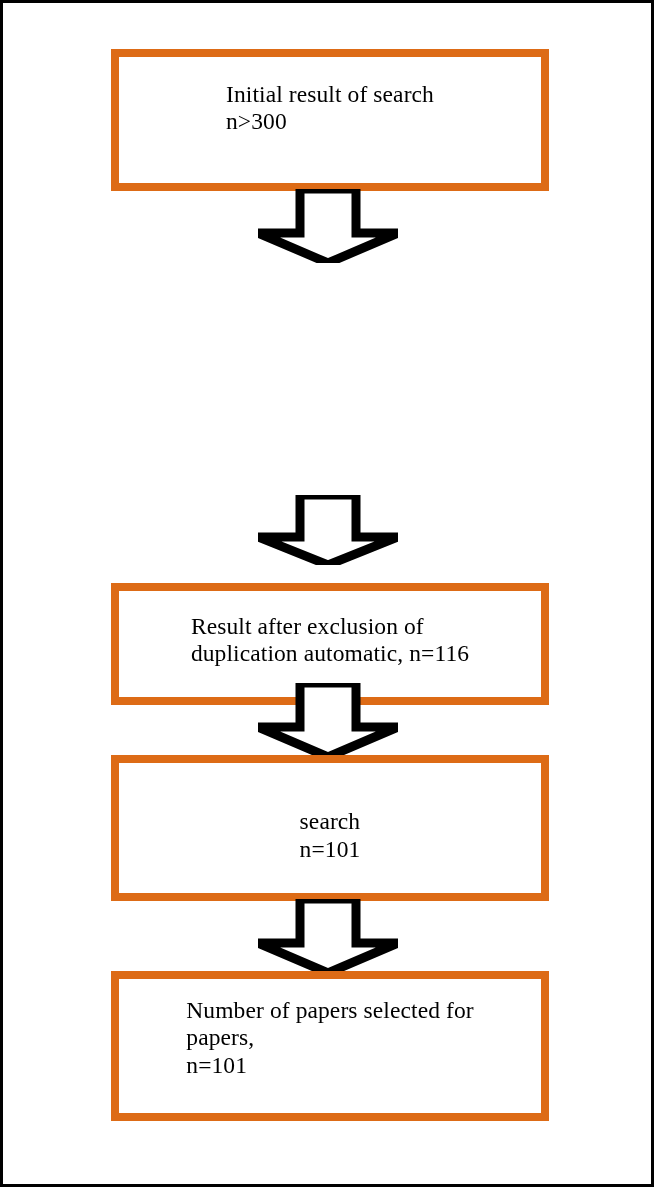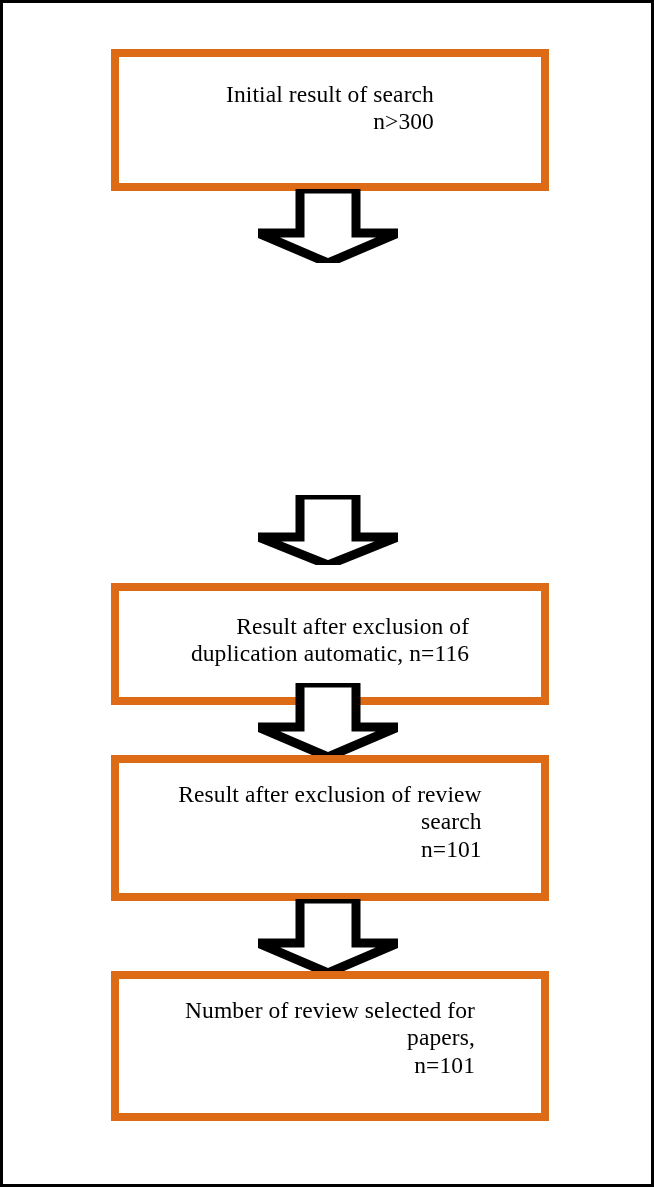--- a/index.html
+++ b/index.html
@@ -33,21 +33,21 @@
   .node {
     position: absolute;
     left: 108px;
     width: 438px;
     box-sizing: border-box;
     border: 8px solid #DD6B16;
     background: #ffffff;
     display: flex;
     align-items: center;
     justify-content: center;
-    text-align: right;
+    text-align: left;
   }
 
   .node .label {
     font-size: 23.5px;
     line-height: 1.17;
     color: #000000;
     padding: 0 14px;
     letter-spacing: 0.1px;
   }
 
@@ -114,34 +114,34 @@
     </div>
 
     <div class="connector c3">
       <svg viewBox="0 0 140 74" preserveAspectRatio="none" aria-hidden="true">
         <polygon points="42,0 98,0 98,44 140,44 70,74 0,44 42,44" fill="#FFFFFF" stroke="#000000" stroke-width="9" stroke-linejoin="miter"></polygon>
       </svg>
     </div>
 
     <div class="node n4">
       <div class="label">
-        <span>Result after exclusion of review</span><br>
+        <br>
         <span>search</span><br>
         <span class="nval">n=101</span>
       </div>
     </div>
 
     <div class="connector c4">
       <svg viewBox="0 0 140 74" preserveAspectRatio="none" aria-hidden="true">
         <polygon points="42,0 98,0 98,44 140,44 70,74 0,44 42,44" fill="#FFFFFF" stroke="#000000" stroke-width="9" stroke-linejoin="miter"></polygon>
       </svg>
     </div>
 
     <div class="node n5">
       <div class="label">
-        <span>Number of review selected for</span><br>
+        <span>Number of papers selected for</span><br>
         <span>papers,</span><br>
         <span class="nval">n=101</span>
       </div>
     </div>
 
   </div>
 </div>
 
 </body></html>

